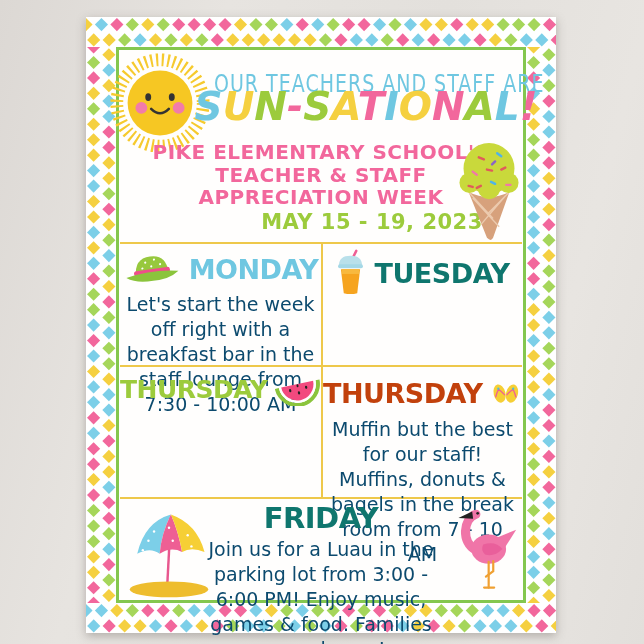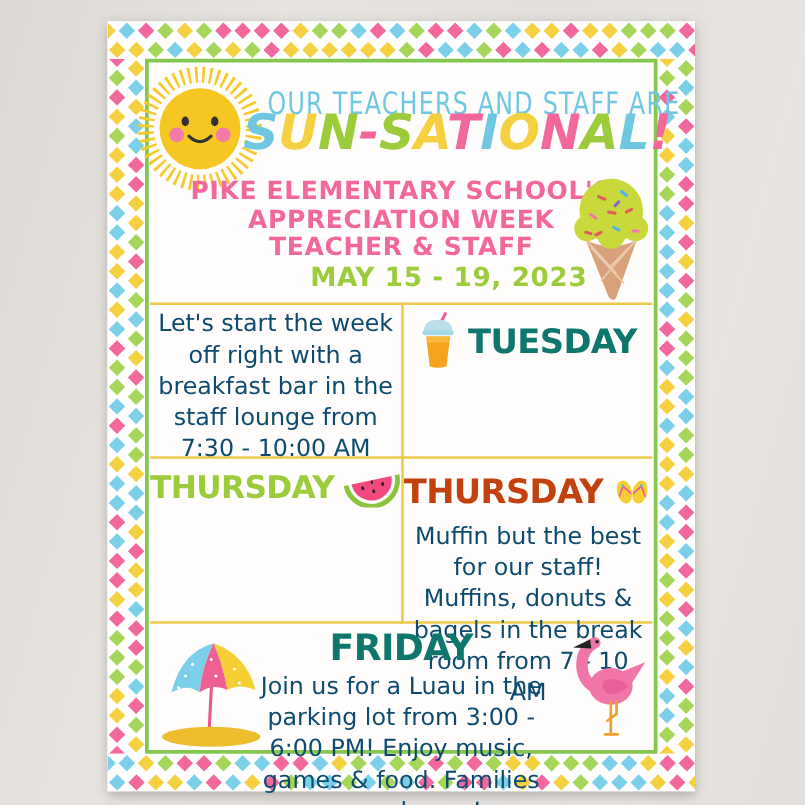--- a/index.html
+++ b/index.html
@@ -30,21 +30,21 @@
   .main-title{
     left:100px;top:67px;width:360px;text-align:center;
     font-size:39px;font-weight:bold;letter-spacing:0px;white-space:nowrap;font-style:italic;
   }
   .school-block{
     left:33px;top:124px;width:404px;text-align:center;
     font-weight:bold;font-size:20px;line-height:22.5px;letter-spacing:.5px;
   }
   .date-line{
     left:33px;top:193px;width:480px;text-align:center;
-    font-weight:bold;font-size:21px;letter-spacing:.5px;
+    font-weight:bold;font-size:21px;letter-spacing:.5px;padding-left:13px;
   }
   .hline{position:absolute;left:34px;width:402px;height:2px;background:#eec84a;}
   .vline{position:absolute;left:235px;top:225px;width:2px;height:257px;background:#eec84a;}
   .cell{position:absolute;text-align:center;}
   .cell-mon{left:34px;top:227px;width:201px;height:119px;}
   .cell-tue{left:237px;top:227px;width:199px;height:119px;}
   .cell-wed{left:34px;top:350px;width:201px;height:128px;}
   .cell-thu{left:237px;top:350px;width:199px;height:128px;}
   .cell-fri{left:34px;top:482px;width:402px;height:101px;}
   .day-head-row{display:flex;align-items:center;justify-content:center;gap:8px;margin-top:5px;}
@@ -362,22 +362,22 @@
       <circle cx="36" cy="60" r="6" fill="#f27ba9"></circle>
       <circle cx="74" cy="60" r="6" fill="#f27ba9"></circle>
       <path d="M46 61 Q55 70 64 61" stroke="#333333" stroke-width="2.6" fill="none" stroke-linecap="round"></path>
     </svg>
 
     <div class="abs tagline" style="color: rgb(111, 199, 225);">OUR TEACHERS AND STAFF ARE</div>
     <div class="abs main-title"><span style="color: rgb(111, 199, 225);">S</span><span style="color: rgb(245, 208, 64);">U</span><span style="color: rgb(156, 203, 60);">N</span><span style="color: rgb(242, 103, 156);">-</span><span style="color: rgb(156, 203, 60);">S</span><span style="color: rgb(245, 208, 64);">A</span><span style="color: rgb(242, 103, 156);">T</span><span style="color: rgb(111, 199, 225);">I</span><span style="color: rgb(245, 208, 64);">O</span><span style="color: rgb(242, 103, 156);">N</span><span style="color: rgb(156, 203, 60);">A</span><span style="color: rgb(111, 199, 225);">L</span><span style="color: rgb(242, 103, 156);">!</span></div>
 
     <div class="abs school-block" style="color: rgb(242, 103, 156);">
       <div>PIKE ELEMENTARY SCHOOL'S</div>
+      <div>TEACHER &amp; STAFF</div>
       <div>APPRECIATION WEEK</div>
-      <div>TEACHER &amp; STAFF</div>
     </div>
     <div class="abs date-line" style="color: rgb(156, 203, 60);">MAY 15 - 19, 2023</div>
 
     <svg class="abs icon" style="left:364px;top:122px" width="78" height="106" viewBox="0 0 76 104">
       <path d="M18 52 Q38 62 58 52 L42 97 Q40 101 36 97 Z" fill="#d7a17c"></path>
       <path d="M22 58 L48 86 M54 56 L30 84 M18 52 L42 78 M58 52 L36 74" stroke="#eccaae" stroke-width="1.4"></path>
       <circle cx="38" cy="29" r="25" fill="#c9d93b"></circle>
       <circle cx="19" cy="43" r="10" fill="#c9d93b"></circle>
       <circle cx="38" cy="48" r="11" fill="#c9d93b"></circle>
       <circle cx="57" cy="43" r="10" fill="#c9d93b"></circle>
@@ -394,20 +394,37 @@
           <path d="M44 22 l-3 3" stroke="#8a63c8"></path>
       </g>
     </svg>
 
     <div class="hline" style="top:225px"></div>
     <div class="hline" style="top:348px"></div>
     <div class="hline" style="top:480px"></div>
     <div class="vline"></div>
 
     <div class="cell cell-mon">
+      <div class="day-head-row">
+        <svg class="icon" width="58" height="40" viewBox="0 0 64 42">
+          <g transform="rotate(-8 32 24)">
+            <path d="M14 27 Q14 7 32 7 Q50 7 50 27 Z" fill="#97c83d"></path>
+            <g fill="#ffffff">
+                <circle cx="26" cy="13" r="1.2"></circle>
+                <circle cx="36" cy="11" r="1.2"></circle>
+                <circle cx="32" cy="18" r="1.2"></circle>
+                <circle cx="42" cy="17" r="1.2"></circle>
+                <circle cx="22" cy="19" r="1.2"></circle>
+              </g>
+            <rect x="12" y="21" width="40" height="6" rx="3" fill="#ee4f8a"></rect>
+            <path d="M3 27 Q32 21 61 27 Q50 35 32 34 Q14 35 3 27 Z" fill="#8bc43c"></path>
+          </g>
+        </svg>
+        <span class="day-name" style="color: rgb(111, 199, 225);">MONDAY</span>
+      </div>
       <div class="day-text">Let's start the week off right with a breakfast bar in the staff lounge from 7:30 - 10:00 AM</div>
     </div>
 
     <div class="cell cell-tue">
       <div class="day-head-row">
         <svg class="icon" width="31" height="48" viewBox="0 0 32 50">
           <path d="M22 2 L16 14" stroke="#ee5f94" stroke-width="2.6" stroke-linecap="round" fill="none"></path>
           <path d="M4 17 Q4 7 16 7 Q28 7 28 17 Z" fill="#b9e0ea"></path>
           <rect x="3" y="16" width="26" height="4" rx="2" fill="#a5d8e6"></rect>
           <path d="M6 21 L26 21 L23 46 Q16 48 9 46 Z" fill="#f6a41f"></path>

